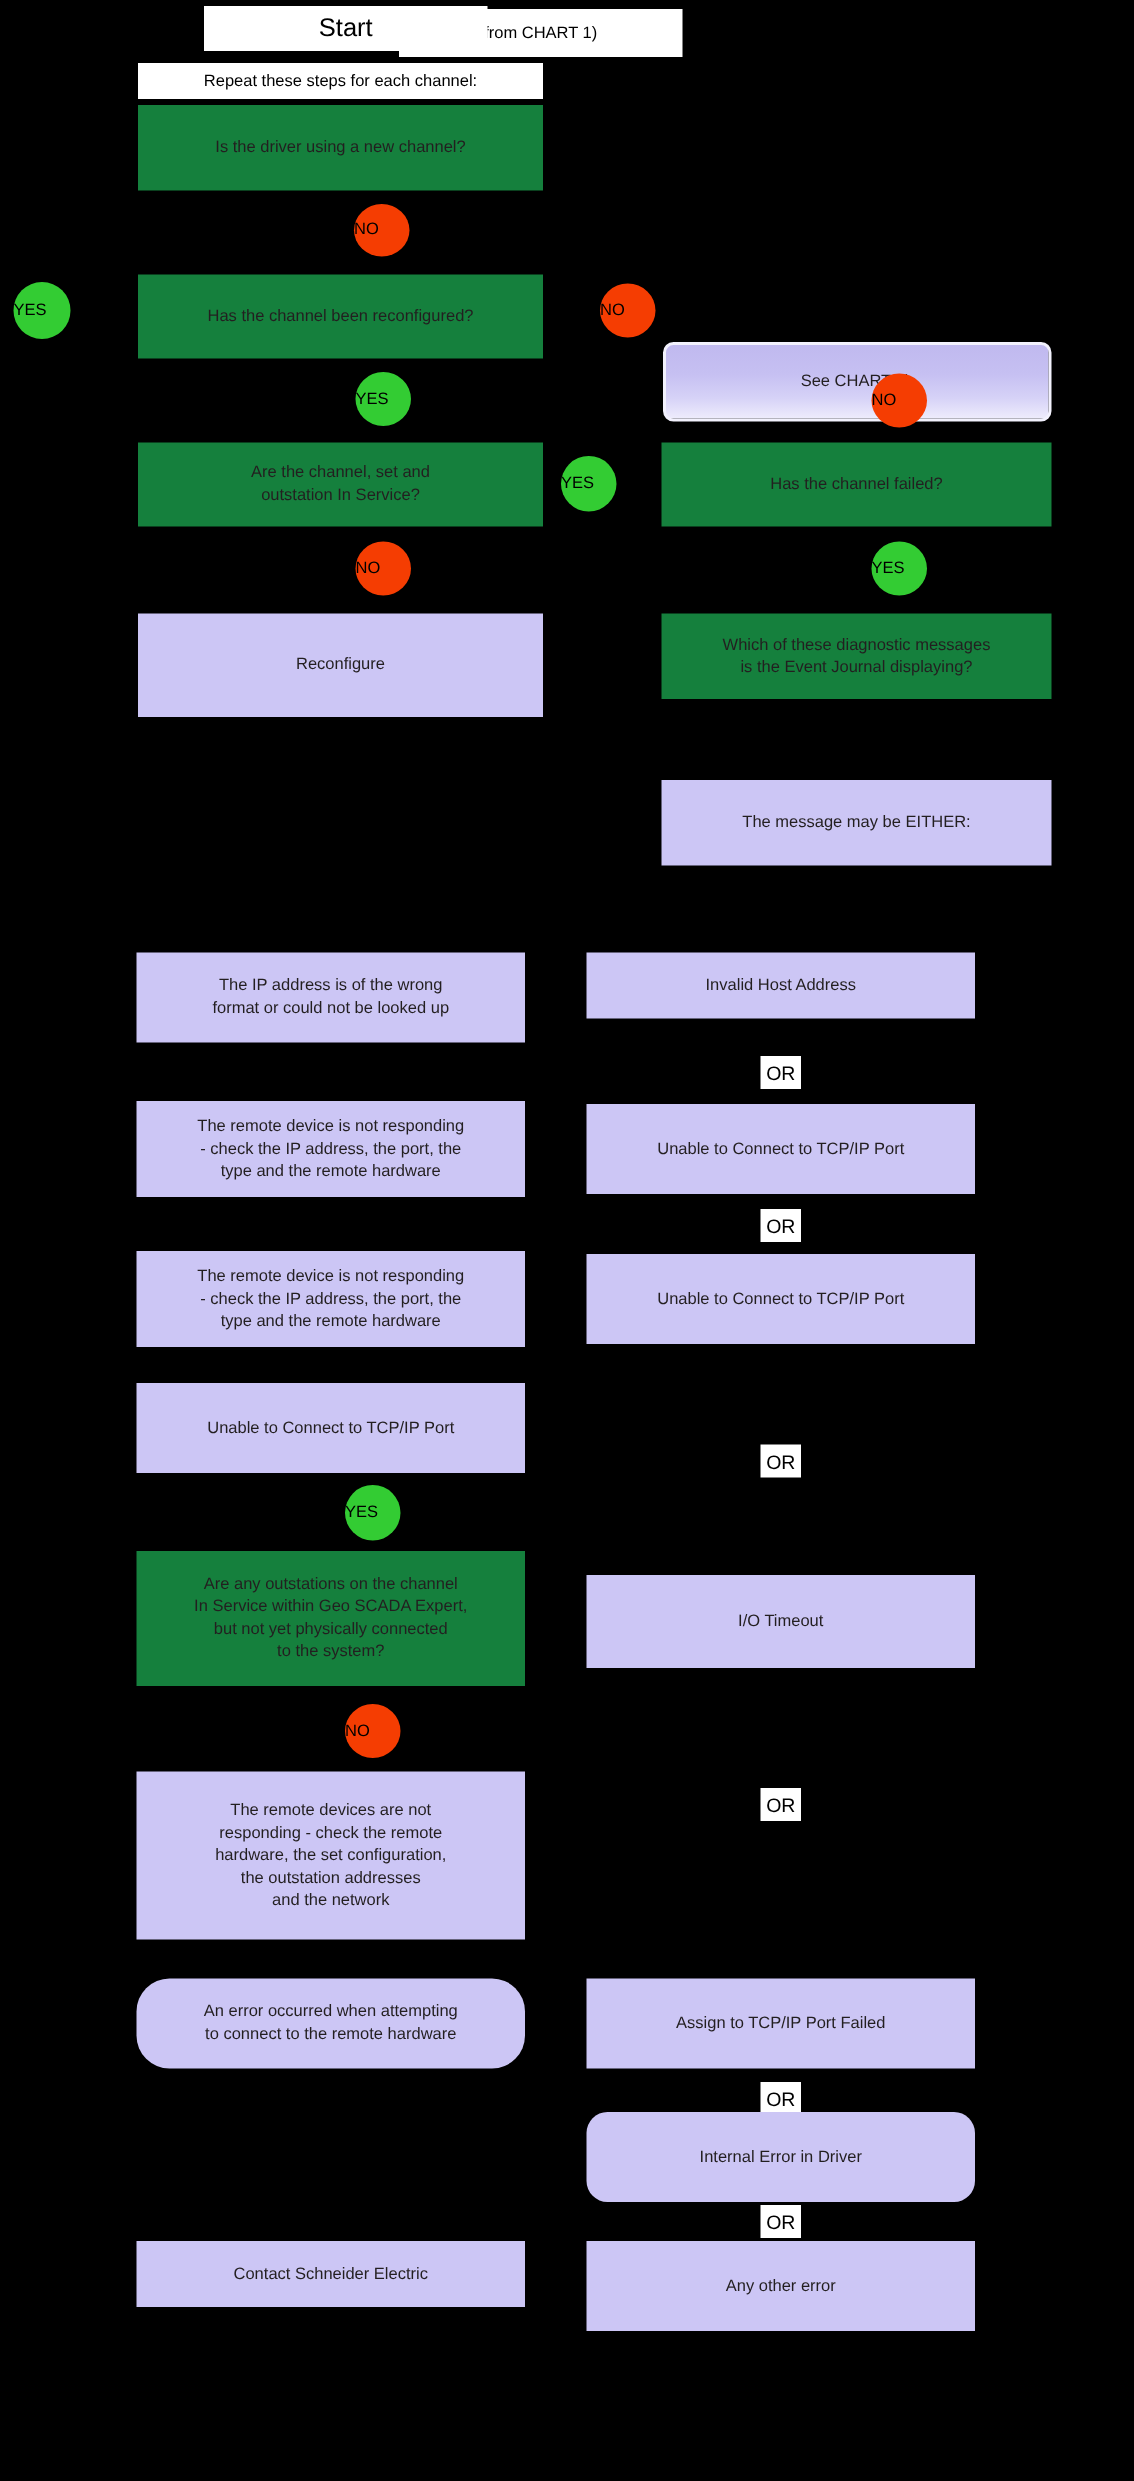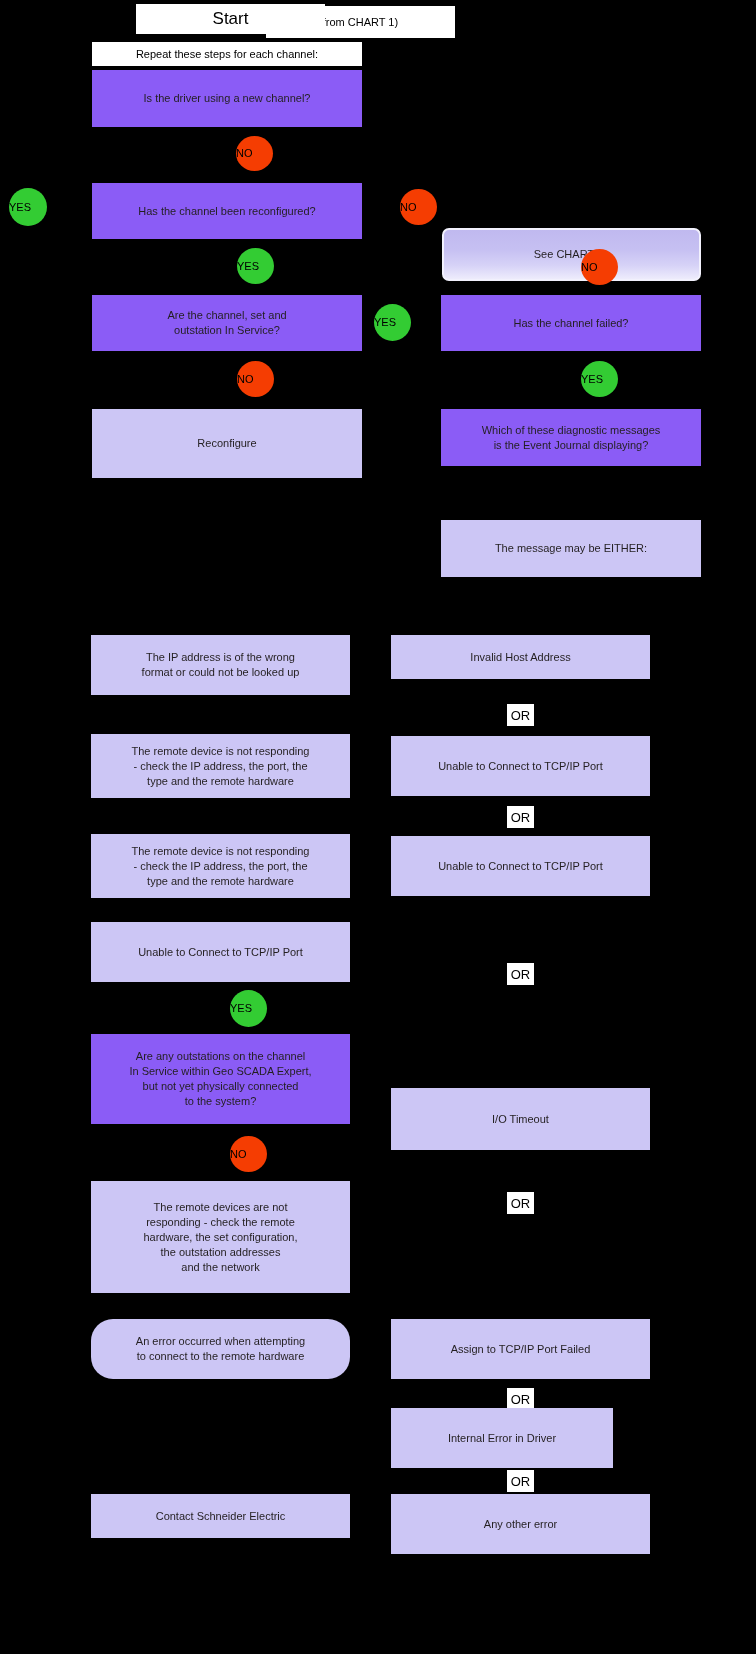--- a/index.html
+++ b/index.html
@@ -23,21 +23,21 @@
     justify-content:center;
     text-align:center;
     color:#231f20;
     font-size:11px;
     line-height:15px;
     padding:4px 8px;
     white-space:pre-line;
   }
   
   .decision{
-    background:#8b5cf6;
+    background:#15803d;
   }
   
   .process{
     background:#ccc6f5;
   }
   
   .white-strip{
     background:#ffffff;
     color:#000000;
   }
@@ -226,21 +226,21 @@
     <span>YES</span>
   </div>
 
   <div class="node decision" style="left:91px;top:1034px;width:259px;height:90px;">
     <span>Are any outstations on the channel
 In Service within Geo SCADA Expert,
 but not yet physically connected
 to the system?</span>
   </div>
 
-  <div class="node process" style="left:391px;top:1050px;width:259px;height:62px;margin-top:38px;">
+  <div class="node process" style="left:391px;top:1050px;width:259px;height:62px;">
     <span>I/O Timeout</span>
   </div>
 
   <div class="pill pill-no" style="left:230px;top:1136px;width:37px;height:36px;">
     <span>NO</span>
   </div>
 
   <div class="or-badge" style="left:507px;top:1192px;width:27px;height:22px;">
     <span>OR</span>
   </div>
@@ -259,21 +259,21 @@
   </div>
 
   <div class="node process" style="left:391px;top:1319px;width:259px;height:60px;">
     <span>Assign to TCP/IP Port Failed</span>
   </div>
 
   <div class="or-badge" style="left:507px;top:1388px;width:27px;height:22px;">
     <span>OR</span>
   </div>
 
-  <div class="node process" style="left:391px;top:1408px;width:222px;height:60px;">
+  <div class="node process" style="left:391px;top:1408px;width:259px;height:60px;border-radius:14px;">
     <span>Internal Error in Driver</span>
   </div>
 
   <div class="or-badge" style="left:507px;top:1470px;width:27px;height:22px;">
     <span>OR</span>
   </div>
 
   <div class="node process" style="left:91px;top:1494px;width:259px;height:44px;">
     <span>Contact Schneider Electric</span>
   </div>

